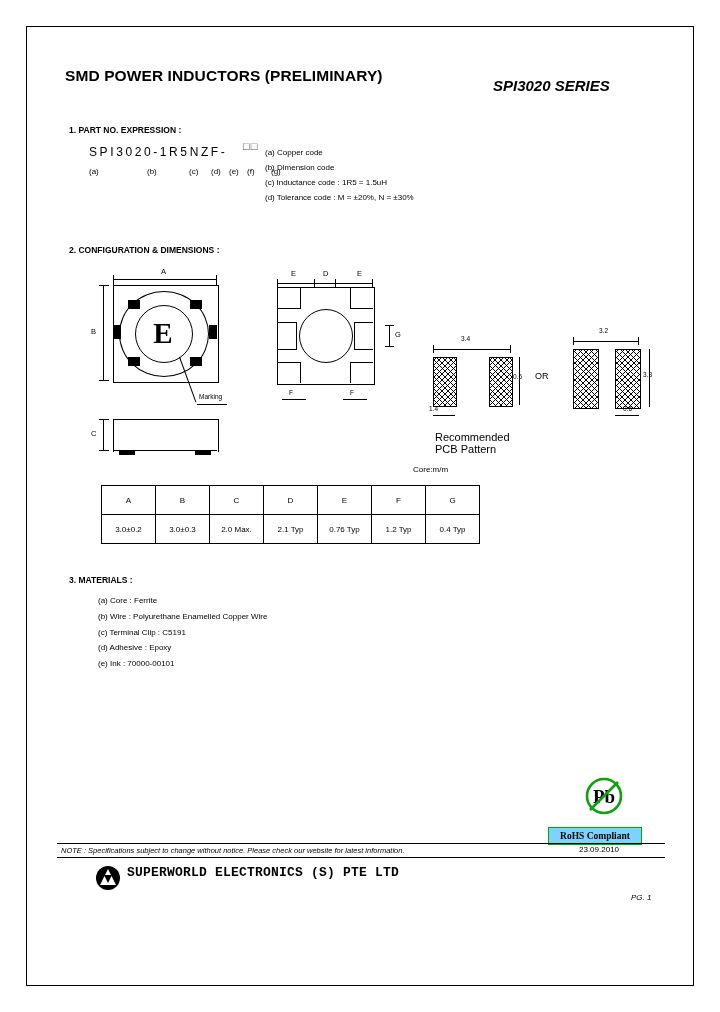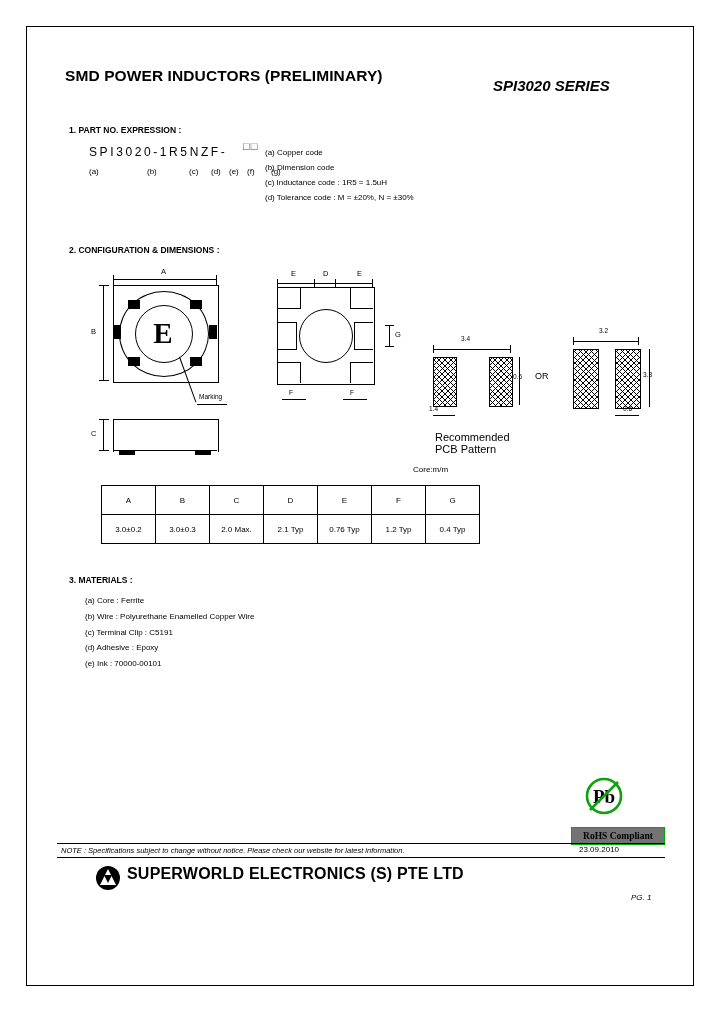--- a/index.html
+++ b/index.html
@@ -108,43 +108,43 @@
     background:
       repeating-linear-gradient(45deg,#000 0 0.6px,transparent 0.6px 4px),
       repeating-linear-gradient(-45deg,#000 0 0.6px,transparent 0.6px 4px),
       #fff;
   }
   .pcb-cap{position:absolute;left:408px;top:404px;font-size:11px;}
 
   
   .sec3-head{position:absolute;left:42px;top:548px;font-size:8.5px;font-weight:bold;}
   .mat{position:absolute;left:58px;top:566px;font-size:8px;line-height:15.8px;}
-  .mat div{white-space:nowrap;}
+  .mat div{white-space:nowrap;margin-left:13px;}
 
   
   .note{
     position:absolute;left:30px;top:816px;width:608px;
     font-size:7.5px;font-style:italic;
     border-top:1px solid #000;border-bottom:1px solid #000;
     padding:2px 0 2px 4px;box-sizing:border-box;
   }
   .rohs-badge{
-    position:absolute;left:544px;top:800px;
-    width:92px;height:16px;background:#737373;
+    position:absolute;left:521px;top:800px;
+    width:92px;height:16px;background:#7dd3fc;
     border:1px solid #0a0;
     color:#000;font-size:9.5px;font-weight:bold;
     display:flex;align-items:center;justify-content:center;
     font-family:"Liberation Serif",serif;
   }
   .pb-mark{
     position:absolute;left:556px;top:748px;width:42px;height:42px;
   }
   .company{
     position:absolute;left:100px;top:838px;
-    font-size:16px;font-weight:bold;font-family:Liberation Sans, sans-serif;
+    font-size:13px;font-weight:bold;font-family:Liberation Mono, monospace;
     white-space:nowrap;letter-spacing:0.2px;
   }
   .logo{position:absolute;left:66px;top:838px;width:30px;height:26px;}
   .date{position:absolute;left:552px;top:818px;font-size:8px;}
   .pg{position:absolute;left:604px;top:866px;font-size:8px;font-style:italic;}
 </style>
 </head>
 <body>
 
 <div class="page">

